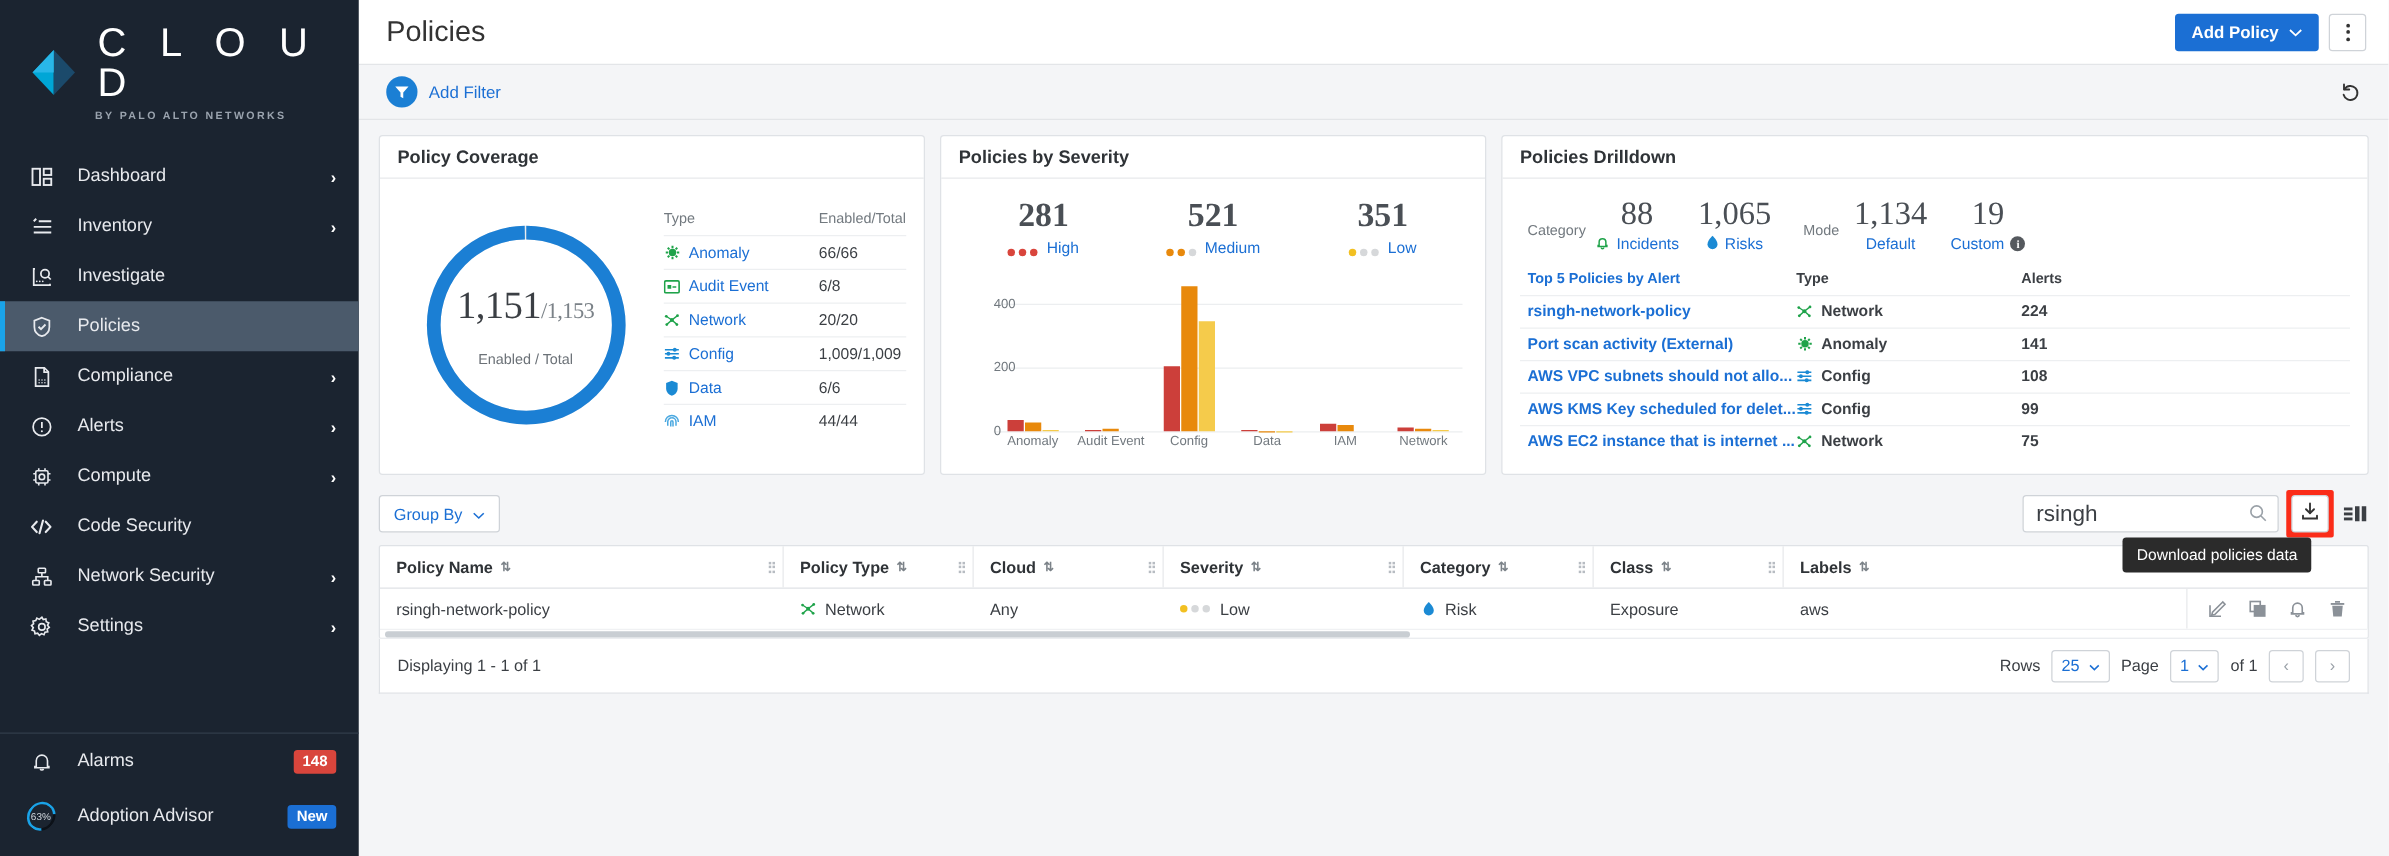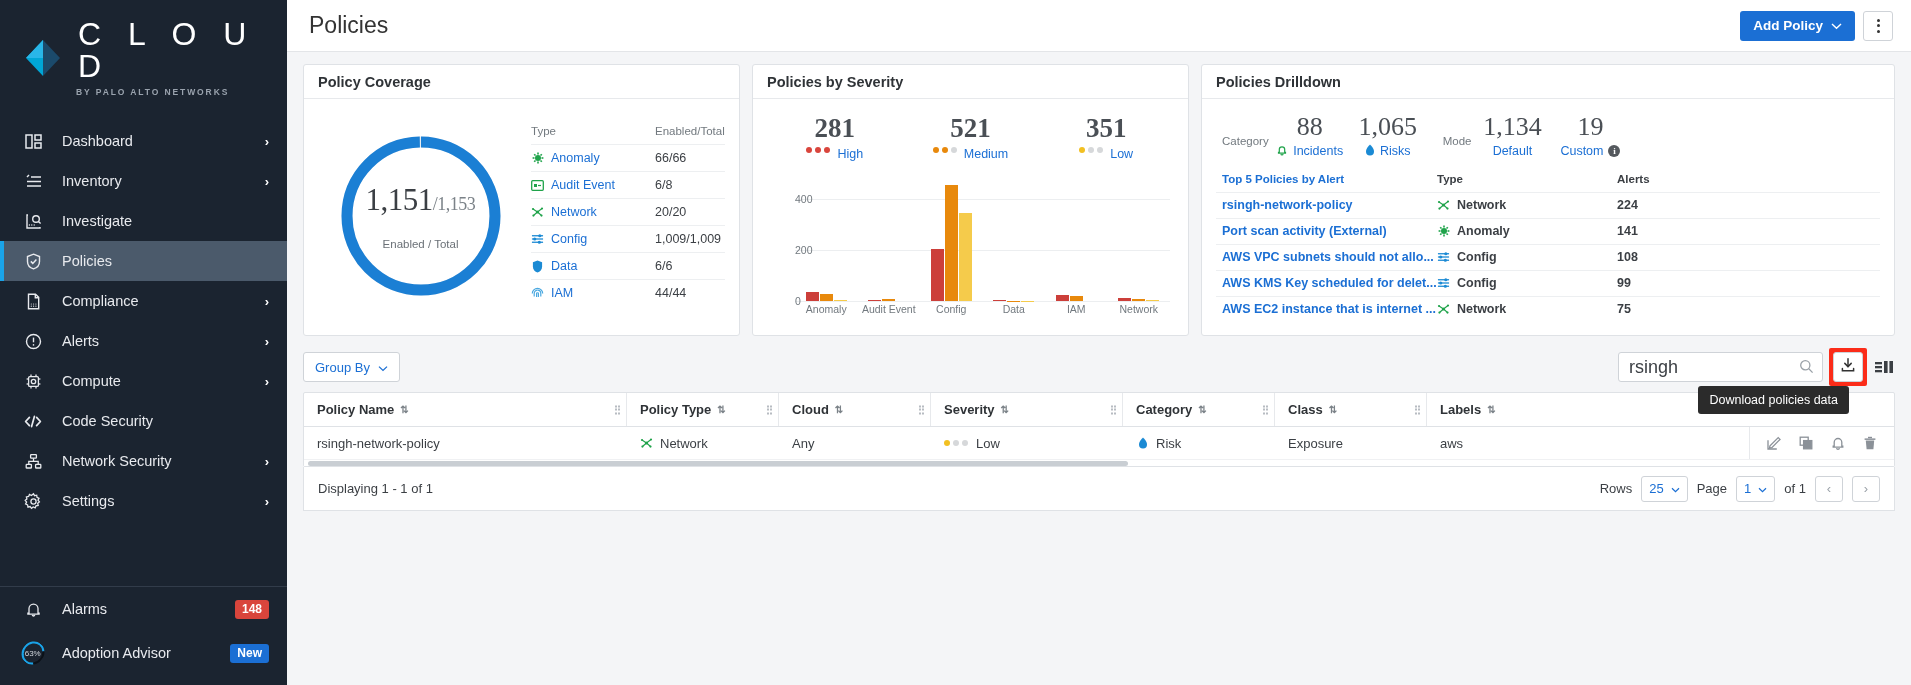--- a/index.html
+++ b/index.html
@@ -148,21 +148,21 @@
   .cov-row:first-of-type { border-top: none; }
   .cov-row .c1 { width: 124px; display: flex; align-items: center; gap: 7px; color: #1b6fd4; }
   .cov-row .c2 { color: #3b3f44; }
   .ti { width: 13px; height: 13px; flex: 0 0 13px; display:flex; align-items:center; justify-content:center; }
 
   
   .sev-kpis { display: flex; padding: 4px 0 0 0; }
   .sev-kpi { flex: 1 1 0; text-align: center; }
   .sev-num { font-size: 27px; color: #4a4f55; font-weight: 700;
              font-family: "Liberation Serif", serif; }
-  .sev-sub { display: flex; align-items: flex-start; justify-content: center; gap: 7px; margin-top: 3px; }
+  .sev-sub { display: flex; align-items: flex-end; justify-content: center; gap: 7px; margin-top: 3px; }
   .dots { display: flex; gap: 3px; }
   .dots i { width: 6px; height: 6px; border-radius: 50%; display: block; background: #d6d8da; }
   .sev-name { color: #1b6fd4; font-size: 12.5px; }
 
   .bchart { position: relative; height: 148px; margin-top: 12px; padding-left: 28px; }
   .bc-grid { position: absolute; left: 28px; right: 4px; top: 0; bottom: 20px; }
   .bc-line { position: absolute; left: 0; right: 0; height: 1px; background: #eceef0; }
   .bc-ylab { position: absolute; left: 0; font-size: 10.5px; color: #72797f; transform: translateY(-50%); }
   .bc-plot { position: absolute; left: 28px; right: 4px; top: 0; bottom: 20px;
              display: flex; align-items: flex-end; }
@@ -466,20 +466,34 @@
           </span>
         </button>
         <div class="btn-kebab">
             <i></i>
             <i></i>
             <i></i>
           </div>
       </div>
     </div>
 
+    <div class="filterbar">
+      <div class="filter-circle">
+        <svg width="13" height="13" viewBox="0 0 13 13">
+            <polygon points="1.2,2.2 11.8,2.2 7.6,7 7.6,11.6 5.4,10.3 5.4,7" fill="#fff"></polygon>
+          </svg>
+      </div>
+      <span class="add-filter-label">Add Filter</span>
+      <div class="reset-btn">
+        <svg width="17" height="17" viewBox="0 0 17 17" fill="none" stroke="currentColor" stroke-width="1.5" stroke-linecap="round">
+          <path d="M3.2 6.6h4.2M3.2 6.6V2.6"></path>
+          <path d="M3.6 6.4a5.6 5.6 0 1 1-.7 4.4"></path>
+        </svg>
+      </div>
+    </div>
 
     <div class="content">
 
       <div class="cards">
 
         <div class="card card-cov">
           <div class="card-header">Policy Coverage</div>
           <div class="card-body">
             <div class="cov-wrap">
               <div class="donut-box">

